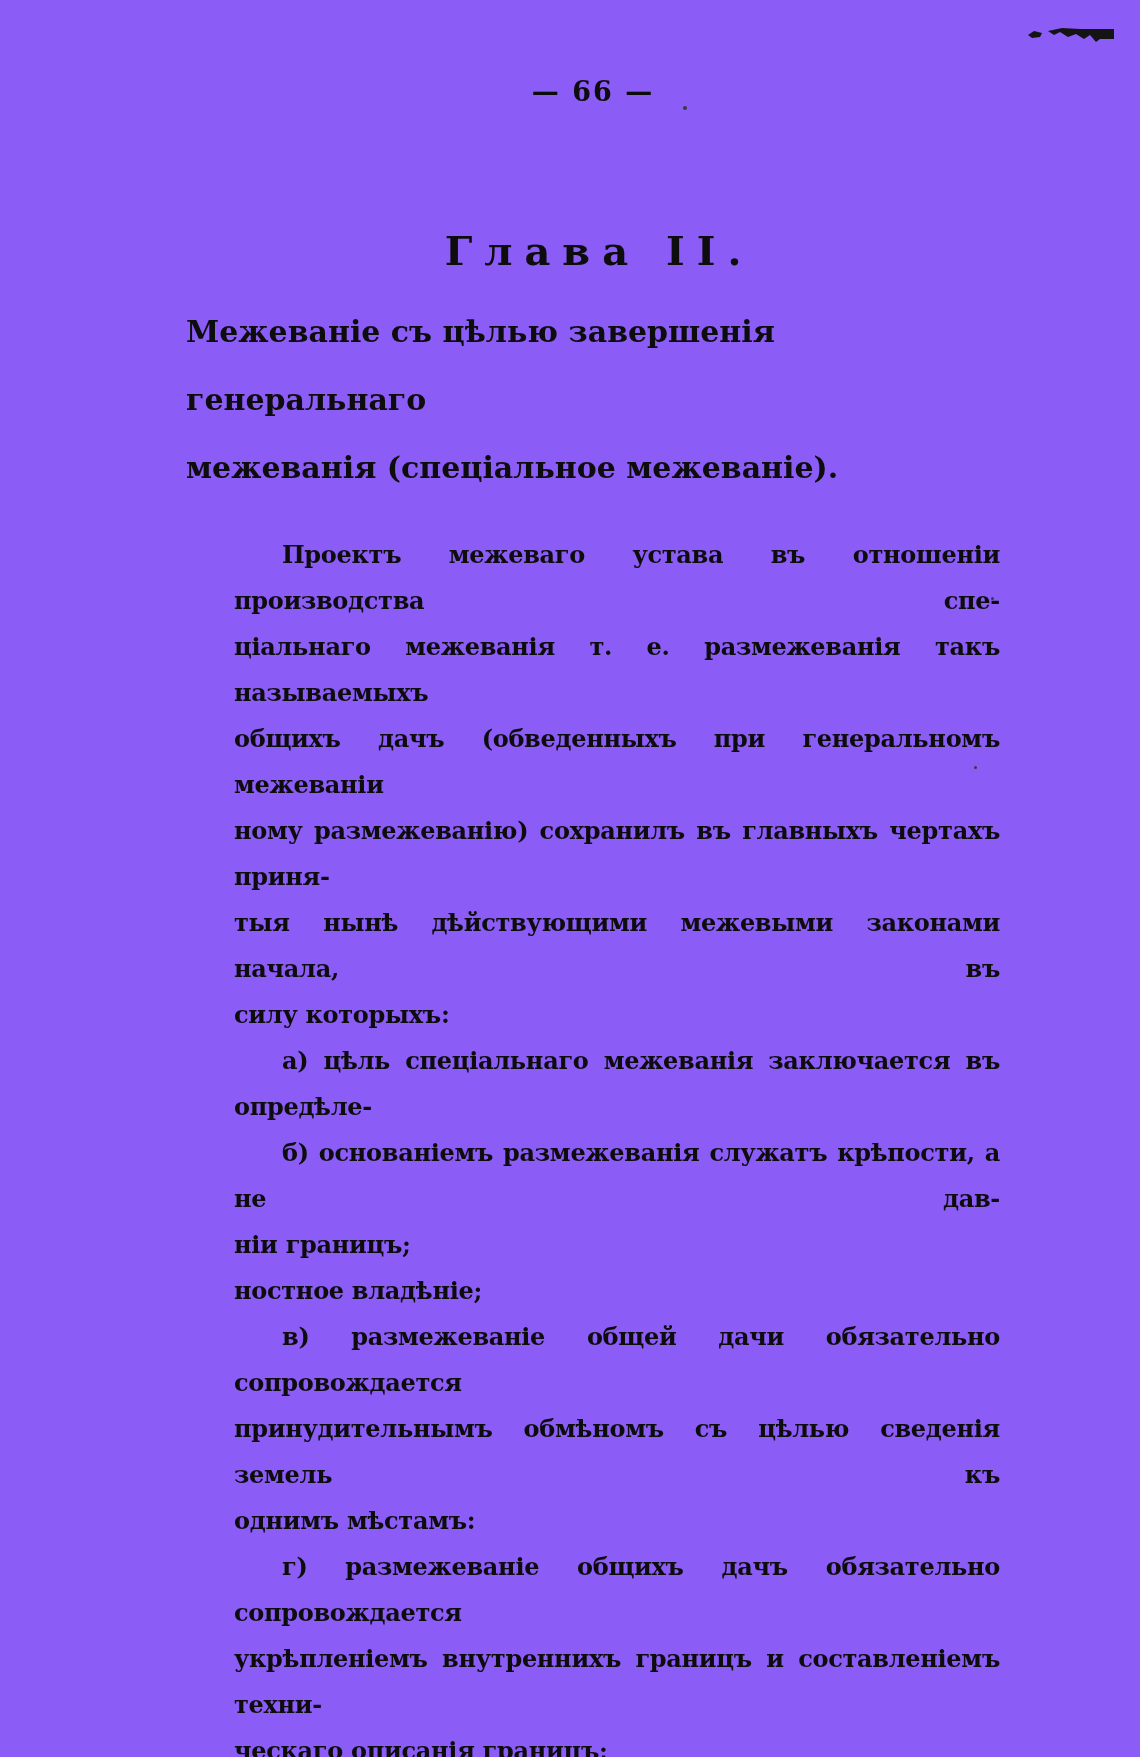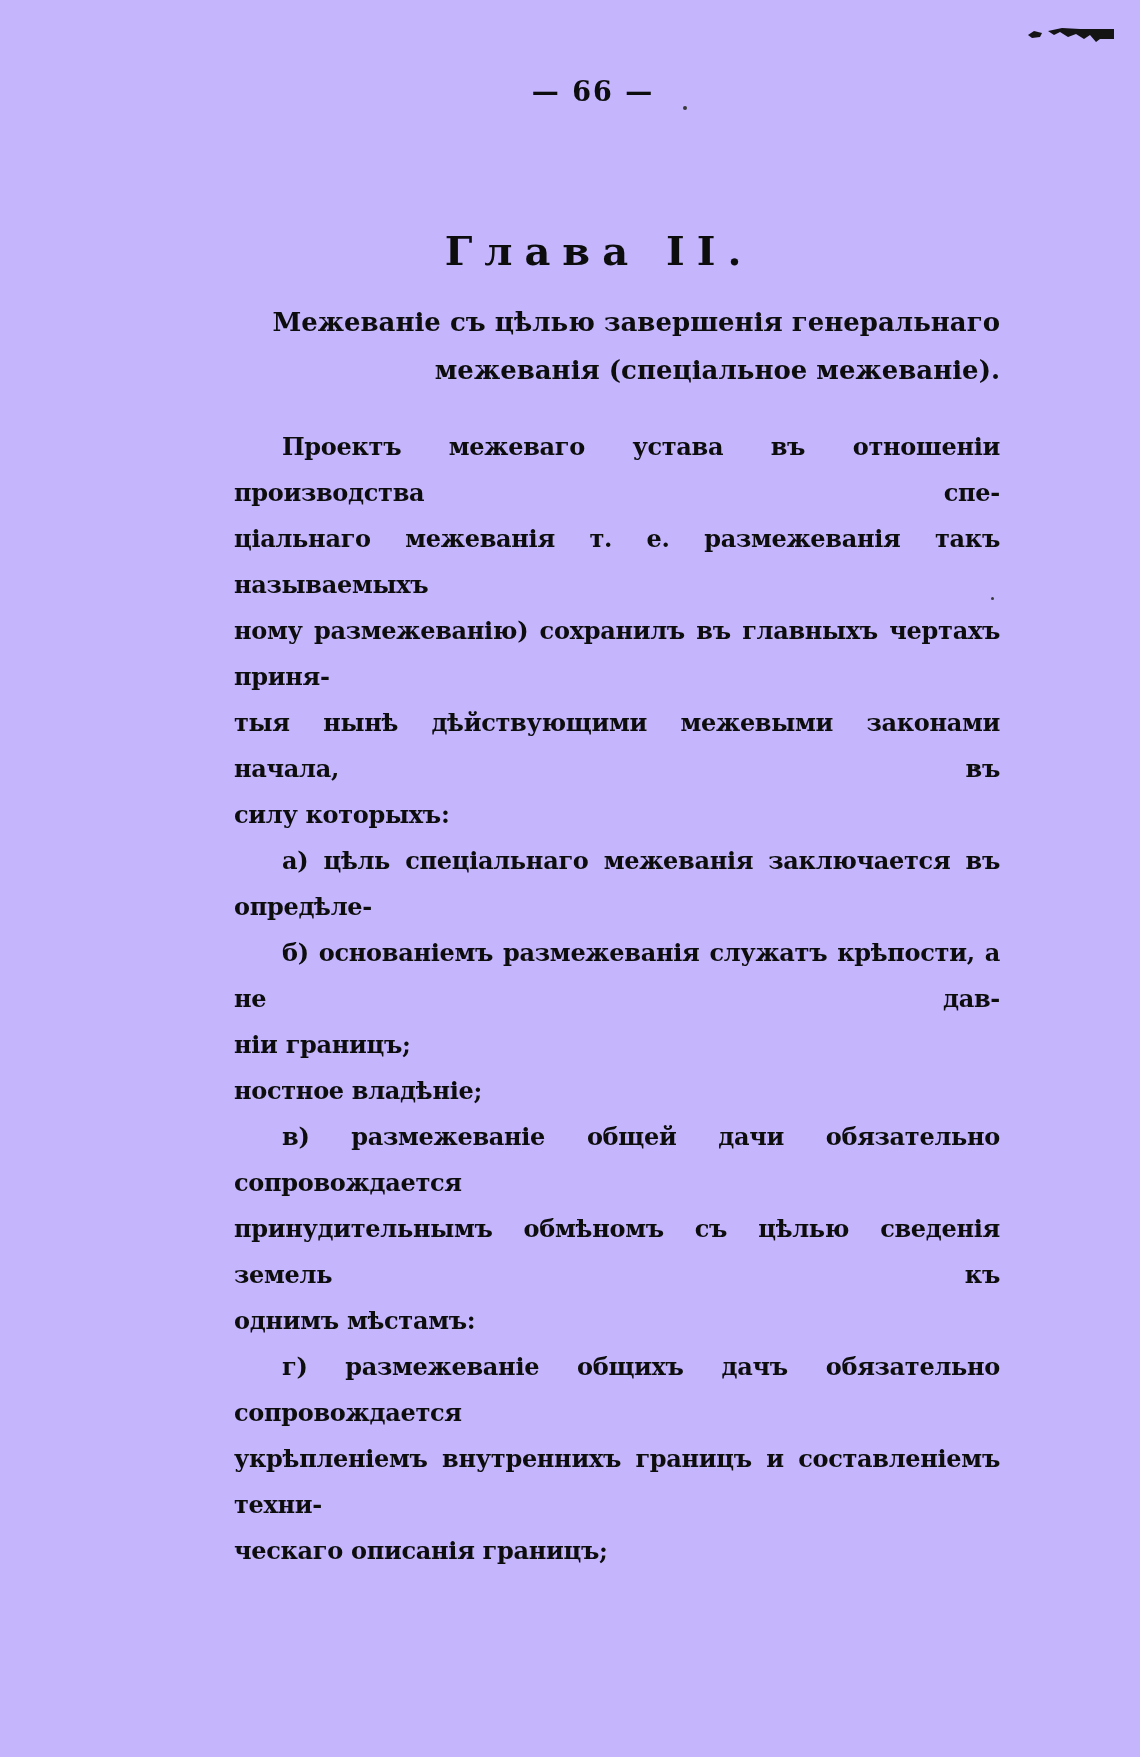--- a/index.html
+++ b/index.html
@@ -7,21 +7,21 @@
     padding: 0;
   }
   body {
     background: #ffffff;
     font-family: "DejaVu Serif", "Liberation Serif", serif;
   }
   .page {
     position: relative;
     width: 1140px;
     height: 1757px;
-    background: #c4b5fd;
+    background: #8b5cf6;
     color: #0d0d0d;
     overflow: hidden;
   }
   .ink-mark {
     position: absolute;
     top: 26px;
     left: 1028px;
     width: 86px;
     height: 20px;
   }
@@ -51,24 +51,24 @@
     margin-top: 120px;
     text-align: center;
     font-weight: bold;
     font-size: 40px;
     letter-spacing: 0.30em;
     padding-left: 0.30em; 
     white-space: nowrap;
   }
   .subtitle {
     margin-top: 24px;
-    text-align: right;
+    text-align: left;
     font-weight: bold;
-    font-size: 26px;
-    line-height: 48px;
+    font-size: 30px;
+    line-height: 68px;
   }
   .body-text {
     margin-top: 30px;
     font-weight: bold;
     font-size: 24px;
     line-height: 46px;
     letter-spacing: -0.3px;
   }
   .line {
     text-align: justify;
@@ -103,20 +103,21 @@
     <div class="chapter-heading">Глава II.</div>
 
     <div class="subtitle">
       <div>Межеваніе съ цѣлью завершенія генеральнаго</div>
       <div>межеванія (спеціальное межеваніе).</div>
     </div>
 
     <div class="body-text">
         <div class="line indent">Проектъ межеваго устава въ отношеніи производства спе-</div>
         <div class="line">ціальнаго межеванія т. е. размежеванія такъ называемыхъ</div>
+        <div class="line">общихъ дачъ (обведенныхъ при генеральномъ межеваніи</div>
         <div class="line">ному размежеванію) сохранилъ въ главныхъ чертахъ приня-</div>
         <div class="line">тыя нынѣ дѣйствующими межевыми законами начала, въ</div>
         <div class="line last-left">силу которыхъ:</div>
         <div class="line indent">а) цѣль спеціальнаго межеванія заключается въ опредѣле-</div>
         <div class="line indent">б) основаніемъ размежеванія служатъ крѣпости, а не дав-</div>
         <div class="line last-left">ніи границъ;</div>
         <div class="line last-left">ностное владѣніе;</div>
         <div class="line indent">в) размежеваніе общей дачи обязательно сопровождается</div>
         <div class="line">принудительнымъ обмѣномъ съ цѣлью сведенія земель къ</div>
         <div class="line last-left">однимъ мѣстамъ:</div>

